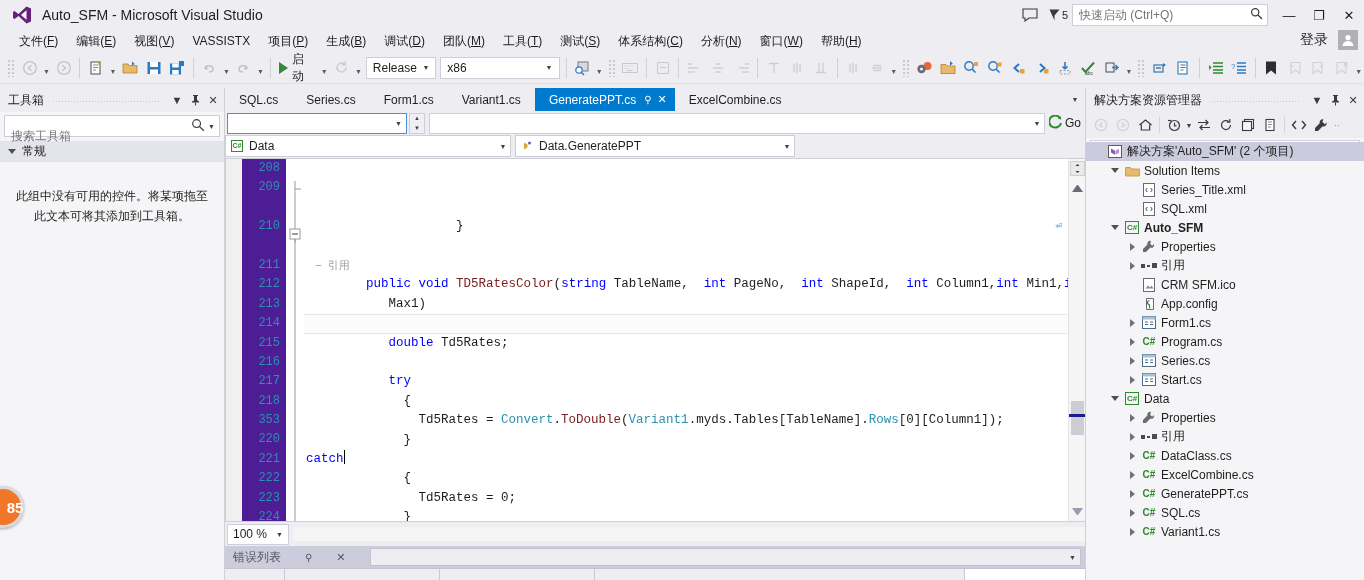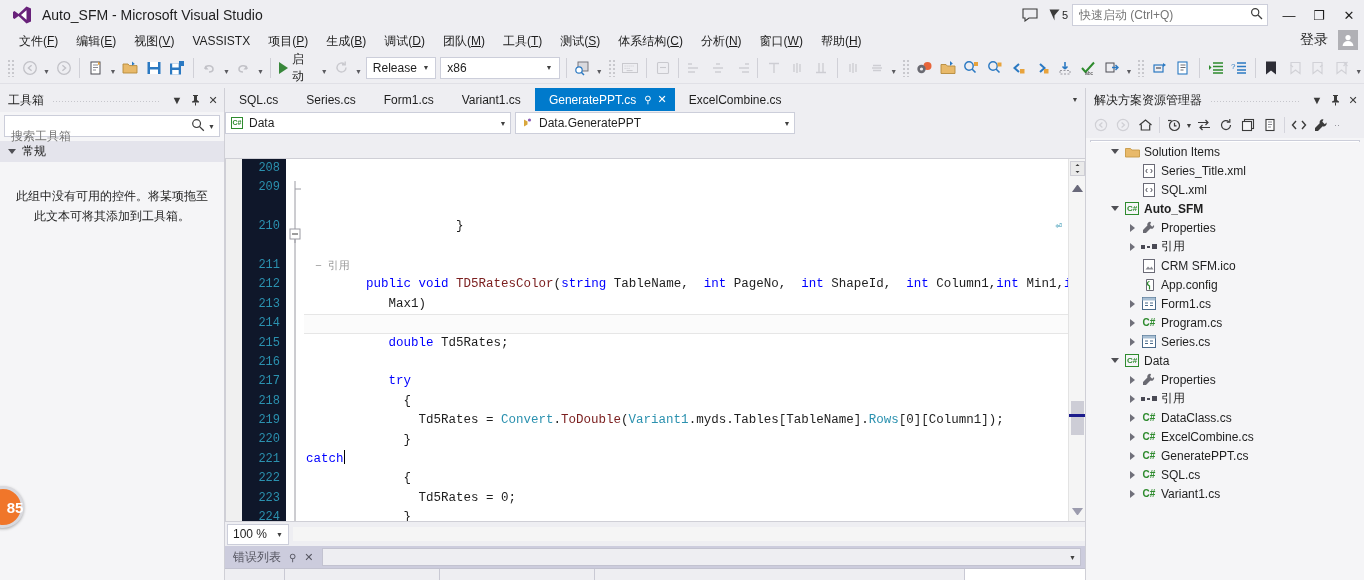--- a/index.html
+++ b/index.html
@@ -160,21 +160,21 @@
   .ci { width: 14px; height: 14px; flex-shrink:0; display:flex;align-items:center;justify-content:center;
       font-size:9px; font-weight:bold;}
 
   .code-area {
     position: absolute; top: 70px; left: 0; right: 0; bottom: 58px;
     background: #ffffff; border: 1px solid #cfcfd6; border-right: none;
     display: flex; overflow: hidden;
   }
   .code-marginbar { width: 16px; background: #f0f0f0; flex-shrink: 0; }
   .code-gutter {
-    width: 44px; background: #0f172a; flex-shrink: 0; text-align: right;
+    width: 44px; background: #4c1d95; flex-shrink: 0; text-align: right;
     padding-right: 6px; font-family: "Liberation Mono", monospace; font-size: 12px;
     color: #2b91af; position: relative;
   }
   .code-fold { width: 18px; background:#ffffff; flex-shrink:0; position:relative;}
   .code-text {
     flex: 1; font-family: "Liberation Mono", monospace; font-size: 12.5px;
     line-height: 19.4px; white-space: pre; position: relative; overflow: hidden;
     padding-left: 2px;
   }
   .ln { height: 19.4px; line-height: 19.4px; }
@@ -207,21 +207,21 @@
   }
   .zoom-combo { width: 62px; height: 21px; background:#fff; border:1px solid #ccceda;
       display:flex;align-items:center;padding:0 2px 0 5px; font-size:12px;}
   .zoom-combo .carr4 { margin-left:auto; font-size:7px; color:#404040; padding-right:3px;}
   .hscroll-track { flex:1; height:14px; background:#f5f5f5; margin-left: 4px;}
 
   .errlist-bar {
     position: absolute; bottom: 0; left: 0; right: 0; height: 34px;
     background: #ccccdd;
   }
-  .errlist-head { height: 22px; display:flex; align-items:center; padding-left: 8px; gap: 8px; font-size: 12px; color:#555560;}
+  .errlist-head { height: 22px; display:flex; align-items:center; padding-left: 8px; gap: 24px; font-size: 12px; color:#555560;}
   .errlist-filter { flex:1; height:18px; background:#eeeef2; border:1px solid #c2c2d0; margin-right:4px;
      display:flex; align-items:center; justify-content:flex-end; padding-right:4px; font-size:7px; color:#404040;}
   .errlist-cols { height: 12px; background:#eeeef2; display:flex; border-top:1px solid #c2c2d0;}
   .errlist-cols div { border-right:1px solid #c9c9d4; height:100%; }
 
   
   .solexp {
     position: absolute; top: 88px; right: 0; width: 279px; bottom: 0;
     background: #f5f5f7; border-left: 1px solid #cfcfd6;
   }
@@ -627,20 +627,43 @@
           <span>GeneratePPT.cs</span>
           <span class="tabpin">⚲</span>
           <span class="tabx">✕</span>
         </div>
         <div class="etab">
           <span>ExcelCombine.cs</span>
         </div>
         <span class="tab-overflow">▼</span>
       </div>
 
+    <div class="nav-row">
+      <div class="nav-combo">
+        <span class="c2"></span>
+        <span class="carr2">▼</span>
+      </div>
+      <div class="spin">
+        <div>▲</div>
+        <div>▼</div>
+      </div>
+      <div class="nav-wide">
+        <span style="flex:1"></span>
+        <span style="width:14px;text-align:center;font-size:7px;color:#404040;">▼</span>
+      </div>
+      <div class="go-btn">
+        <span>
+          <svg width="14" height="14" viewBox="0 0 14 14">
+              <path d="M11 3a6 6 0 1 0 1 5" fill="none" stroke="#2e8b2e" stroke-width="2"></path>
+              <path d="M11.5 1l.8 3.4-3.4-.6z" fill="#2e8b2e"></path>
+            </svg>
+        </span>
+        <span>Go</span>
+      </div>
+    </div>
 
     <div class="ctx-row">
       <div class="ctx-combo" style="width:286px">
         <span class="ci">
           <span style="font-size:7px;border:1px solid #2e8b2e;color:#2e8b2e;padding:0 1px;line-height:10px;">C#</span>
         </span>
         <span>Data</span>
         <span class="carr3">▼</span>
       </div>
       <div class="ctx-combo" style="width:280px;margin-left:4px">
@@ -664,21 +687,21 @@
           <div class="ln">210</div>
           <div class="ln"></div>
           <div class="ln">211</div>
           <div class="ln">212</div>
           <div class="ln">213</div>
           <div class="ln">214</div>
           <div class="ln">215</div>
           <div class="ln">216</div>
           <div class="ln">217</div>
           <div class="ln">218</div>
-          <div class="ln">219</div>
+          <div class="ln">353</div>
           <div class="ln">220</div>
           <div class="ln">221</div>
           <div class="ln">222</div>
           <div class="ln">223</div>
           <div class="ln">224</div>
         </div>
       <div class="code-fold">
 
         <svg width="18" height="400" style="position:absolute;top:0;left:0;">
           <line x1="9" y1="22" x2="9" y2="30" stroke="#9a9aa2" stroke-width="1"></line>
@@ -813,20 +836,31 @@
       <span>
         <svg width="14" height="14" viewBox="0 0 14 14">
             <circle cx="5.6" cy="5.6" r="3.9" fill="none" stroke="#3b3b3b" stroke-width="1.2"></circle>
             <line x1="8.6" y1="8.6" x2="12.8" y2="12.8" stroke="#3b3b3b" stroke-width="1.3"></line>
           </svg>
       </span>
       <span style="font-size:7px;color:#404040;padding:0 3px;">▼</span>
     </div>
 
     <div class="sx-tree" id="sxtree">
+        <div class="tnode sel" style="padding-left: 4px;">
+          <span class="tw"></span>
+          <span class="tic">
+            <svg width="14" height="13" viewBox="0 0 14 13">
+              <rect x=".5" y=".5" width="13" height="12" fill="#fff" stroke="#5a5a66"></rect>
+              <path d="M3 3.5l4 2.2v4L3 7.5z" fill="#8a5bb5"></path>
+              <path d="M7.5 5.7l3.5-2v4l-3.5 2z" fill="#b58ad6"></path>
+            </svg>
+          </span>
+          <span>解决方案'Auto_SFM' (2 个项目)</span>
+        </div>
         <div class="tnode" style="padding-left: 21px;">
           <span class="tw">
             <span style="width:0;height:0;border-top:5px solid #4f4f55;border-left:4px solid transparent;border-right:4px solid transparent;display:block;"></span>
           </span>
           <span class="tic">
             <svg width="15" height="12" viewBox="0 0 15 12">
               <path d="M.5 2.5h5l1.3 1.5h7.7v7H.5z" fill="#e8b96a" stroke="#c79a45" stroke-width=".9"></path>
             </svg>
           </span>
           <span>Solution Items</span>
@@ -933,20 +967,33 @@
           </span>
           <span class="tic">
             <svg width="14" height="13" viewBox="0 0 14 13">
               <rect x=".5" y=".5" width="13" height="12" fill="#fff" stroke="#4a6a8a"></rect>
               <rect x=".5" y=".5" width="13" height="3" fill="#a8bfd4"></rect>
               <path d="M3 6h3M3 8.5h3M8 6h3M8 8.5h3" stroke="#4a6a8a" stroke-width="1"></path>
             </svg>
           </span>
           <span>Series.cs</span>
         </div>
+        <div class="tnode" style="padding-left: 38px;">
+          <span class="tw">
+            <span style="width:0;height:0;border-left:5px solid #70707a;border-top:4px solid transparent;border-bottom:4px solid transparent;display:block;"></span>
+          </span>
+          <span class="tic">
+            <svg width="14" height="13" viewBox="0 0 14 13">
+              <rect x=".5" y=".5" width="13" height="12" fill="#fff" stroke="#4a6a8a"></rect>
+              <rect x=".5" y=".5" width="13" height="3" fill="#a8bfd4"></rect>
+              <path d="M3 6h3M3 8.5h3M8 6h3M8 8.5h3" stroke="#4a6a8a" stroke-width="1"></path>
+            </svg>
+          </span>
+          <span>Start.cs</span>
+        </div>
         <div class="tnode" style="padding-left: 21px;">
           <span class="tw">
             <span style="width:0;height:0;border-top:5px solid #4f4f55;border-left:4px solid transparent;border-right:4px solid transparent;display:block;"></span>
           </span>
           <span class="tic">
             <span style="font-size:8px;font-weight:bold;color:#2e8b2e;border:1px solid #2e8b2e;padding:0 1px;line-height:11px;">C#</span>
           </span>
           <span>Data</span>
         </div>
         <div class="tnode" style="padding-left: 38px;">

